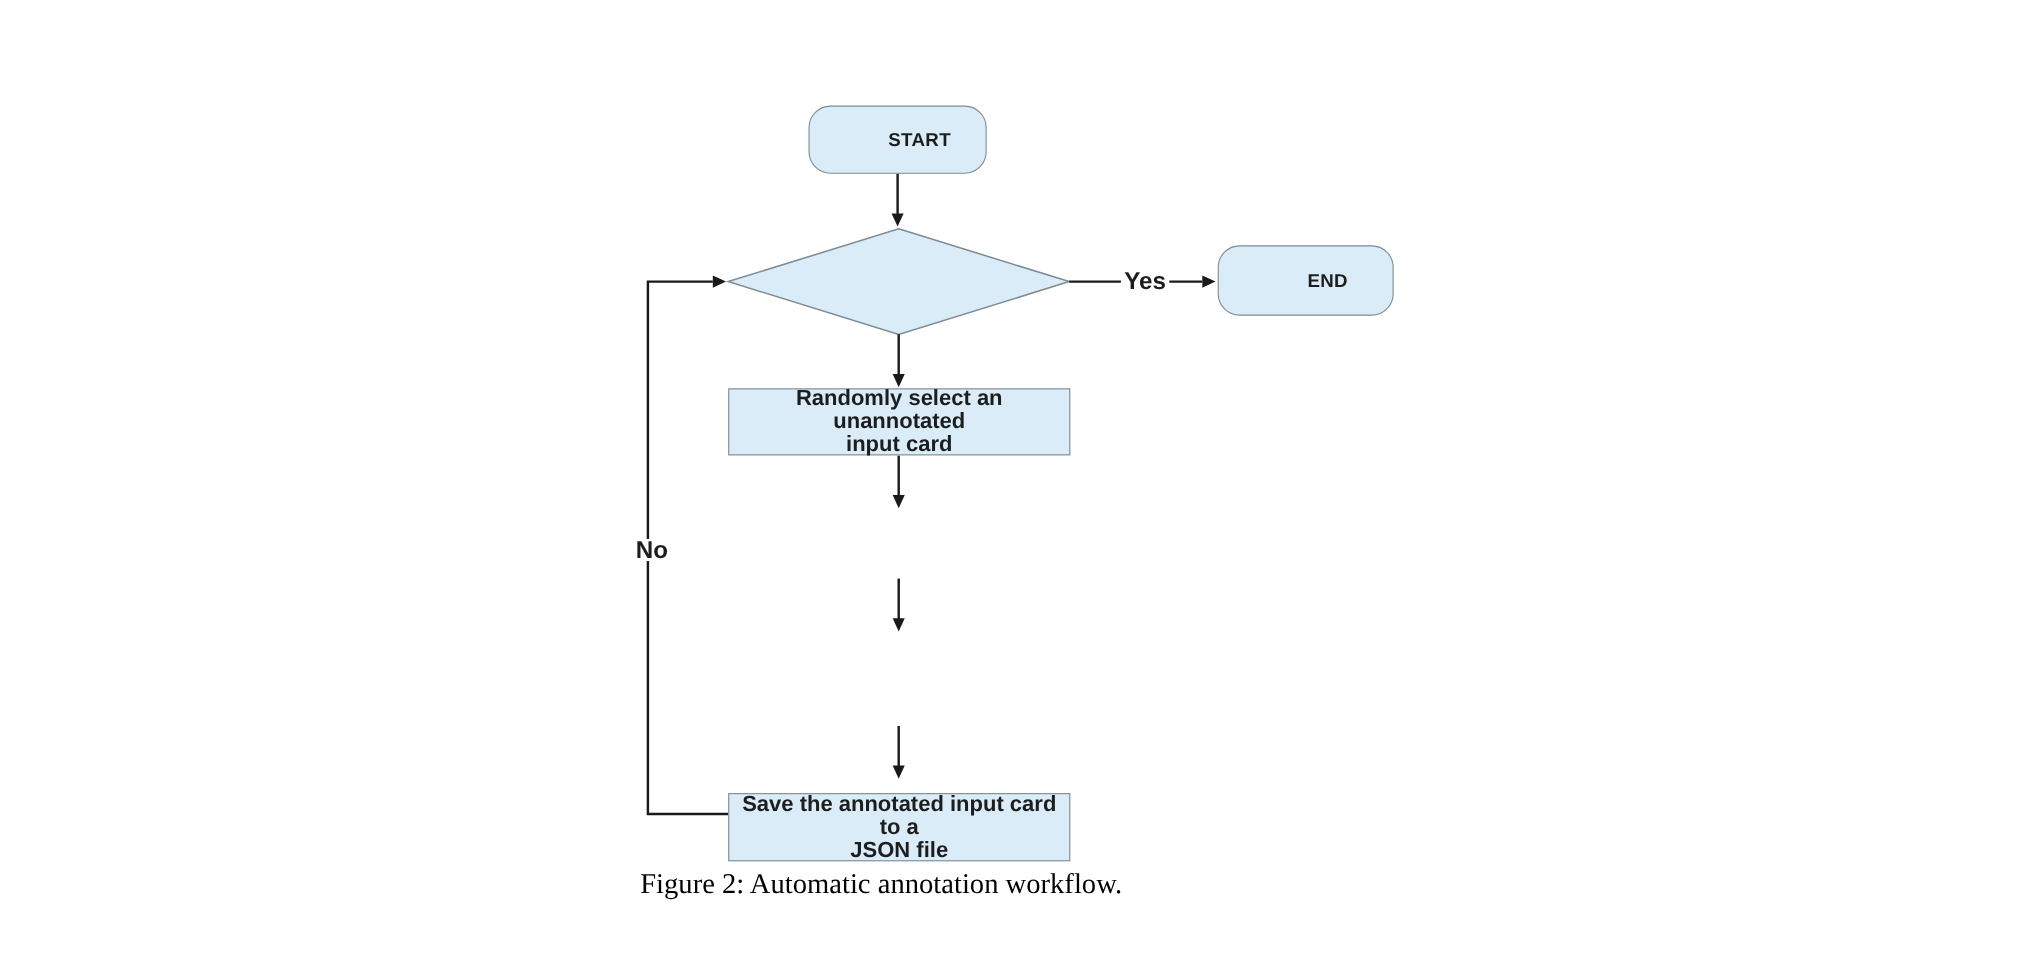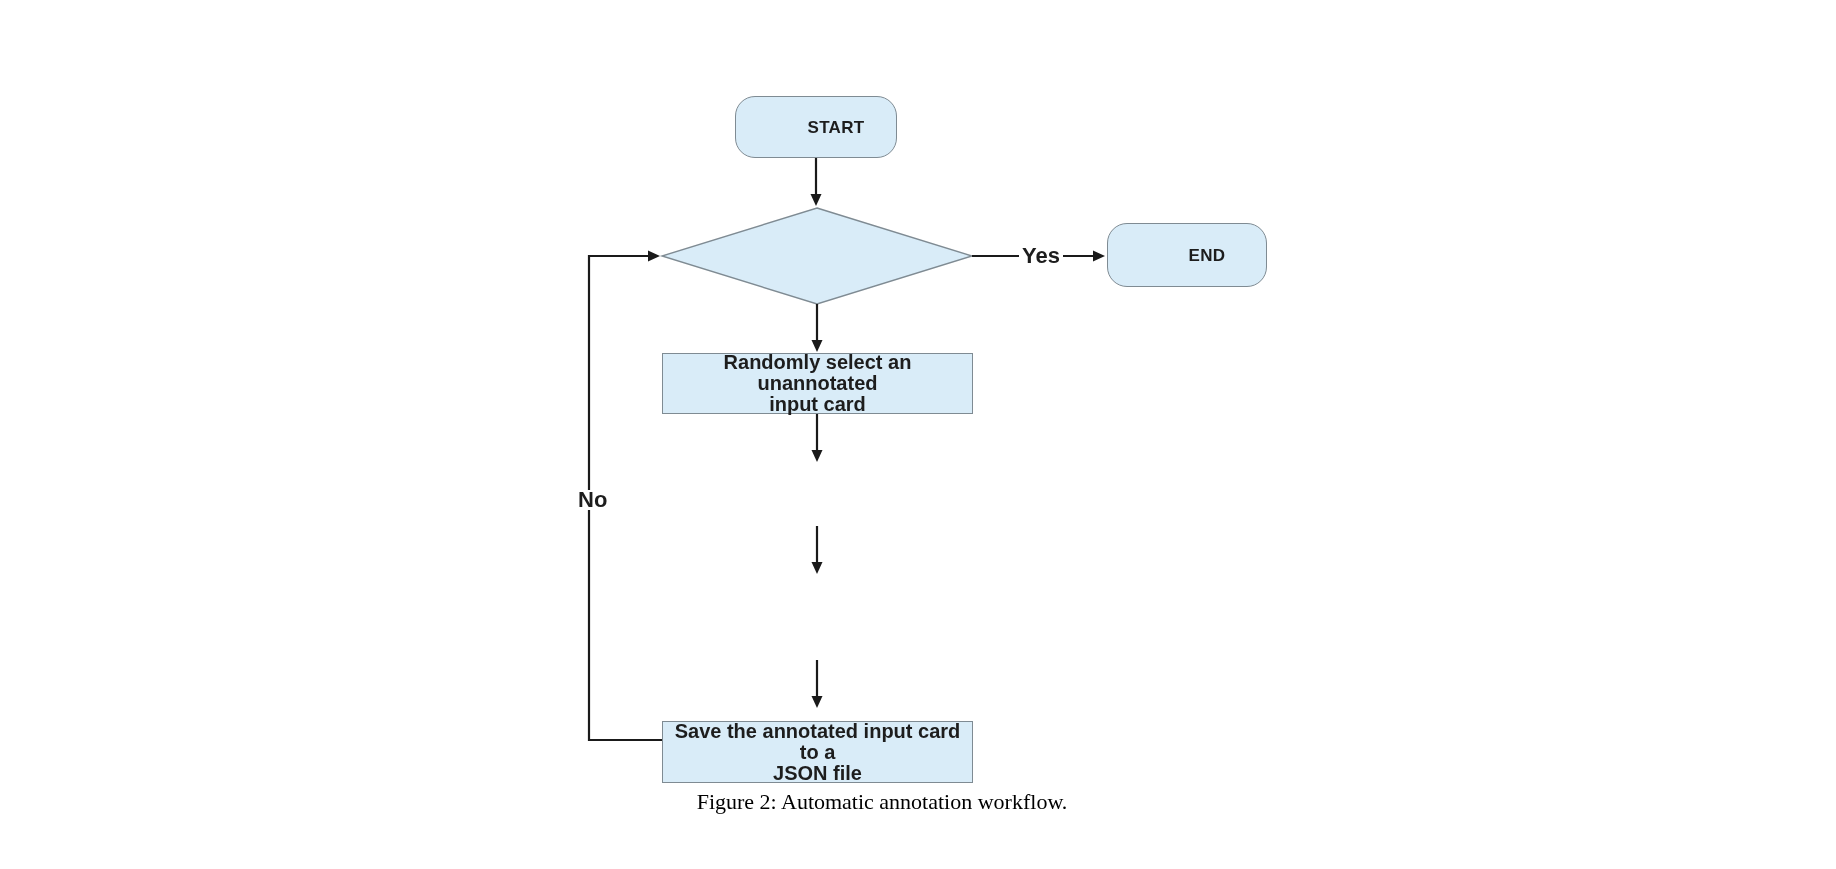--- a/index.html
+++ b/index.html
@@ -83,23 +83,23 @@
     font-weight: bold;
     font-size: 22px;
     line-height: 20px;
     padding: 0 3px;
   }
   .edge-label.yes { left: 1019px; top: 246px; }
   .edge-label.no  { left: 575px;  top: 490px; }
   .caption {
     position: absolute;
     left: 582px; top: 789px; width: 600px;
-    text-align: center;
+    text-align: left;
     font-family: "Liberation Serif", serif;
-    font-size: 22px;
+    font-size: 26px;
     color: #000000;
   }
 </style>
 </head>
 <body>
 
 <div class="canvas">
 
   <svg class="connectors" viewBox="0 0 1836 869" aria-hidden="true">
 

